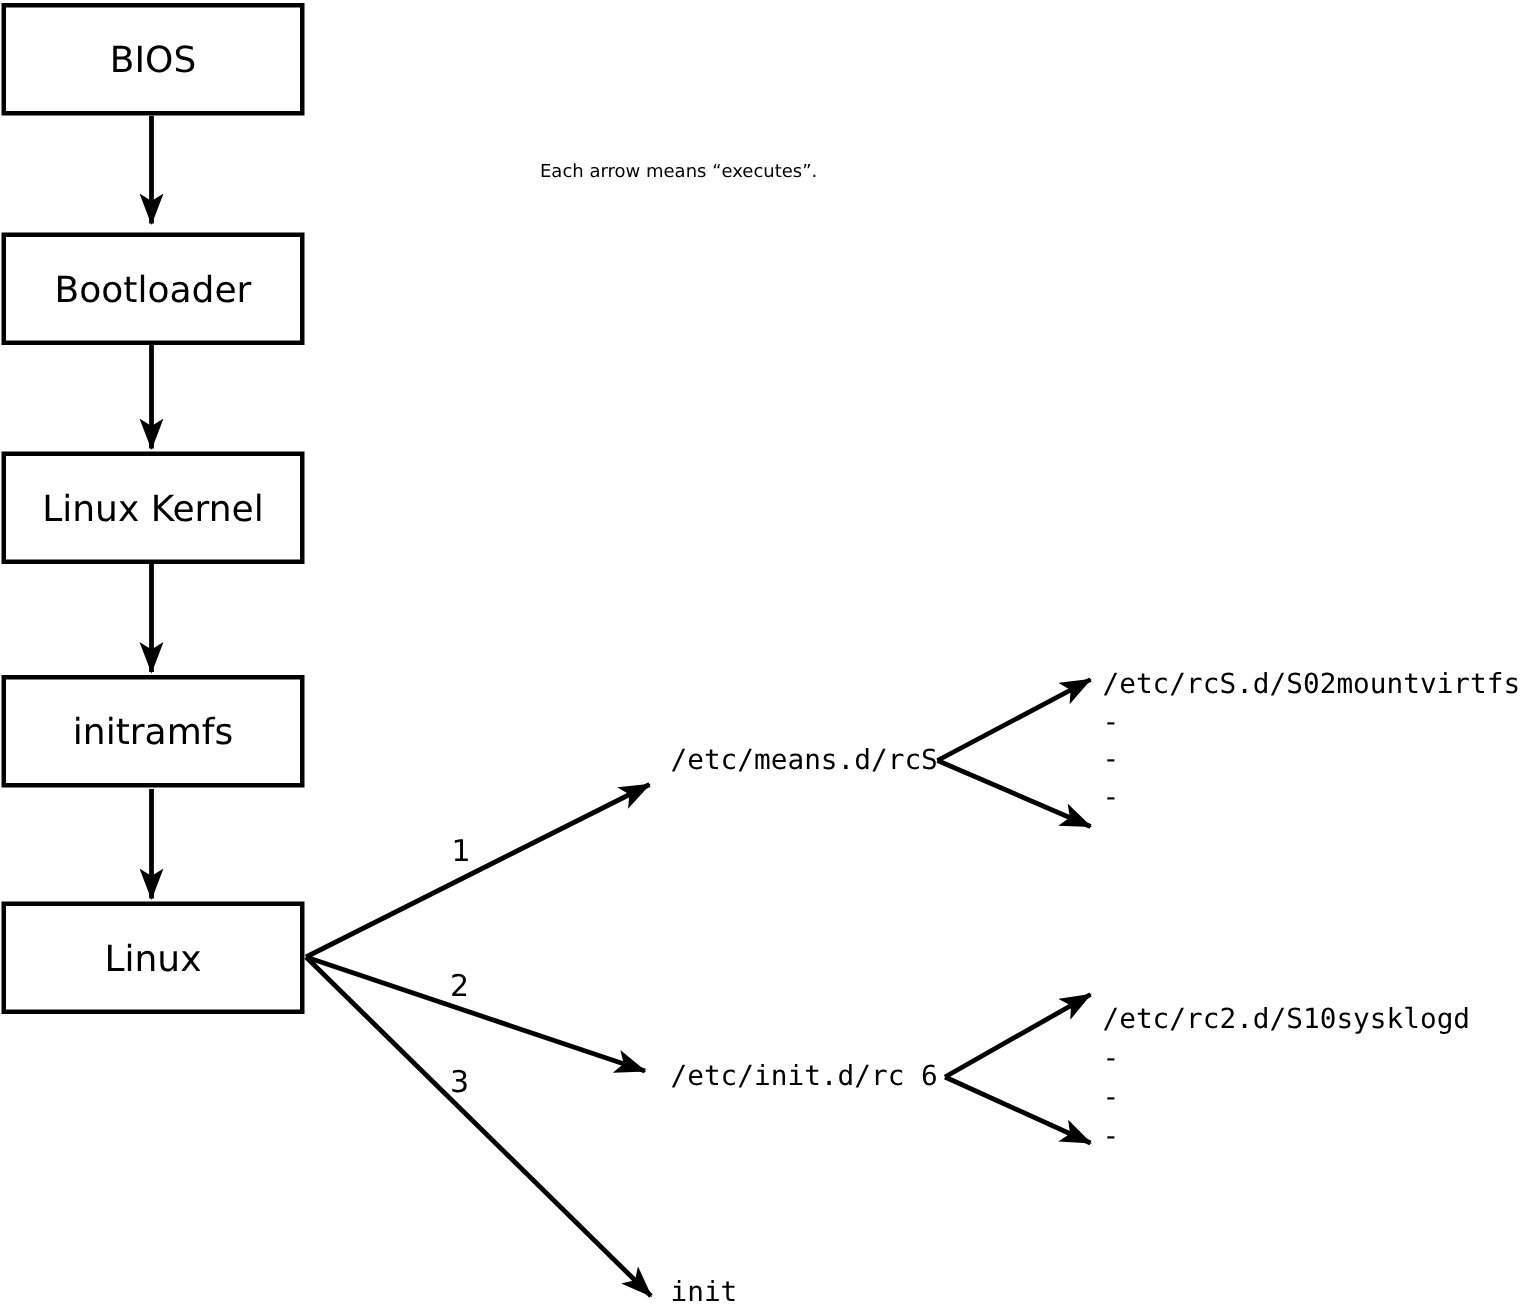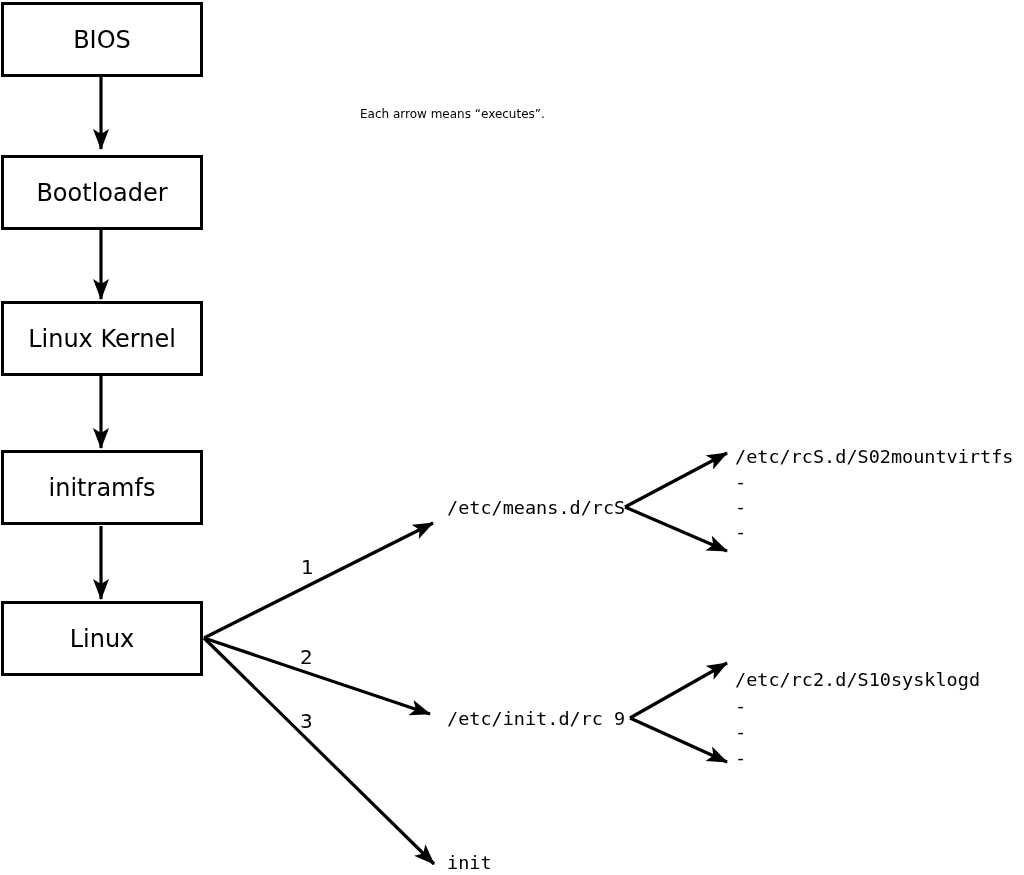--- a/index.html
+++ b/index.html
@@ -112,21 +112,21 @@
     <span>Linux</span>
   </div>
 
   <div class="annotation">Each arrow means “executes”.</div>
 
   <div class="branch-num" style="left:301px;top:557px;">1</div>
   <div class="branch-num" style="left:300px;top:647px;">2</div>
   <div class="branch-num" style="left:300px;top:711px;">3</div>
 
   <div class="mono target-label" style="left:447px;top:507px;">/etc/means.d/rcS</div>
-  <div class="mono target-label" style="left:447px;top:718px;">/etc/init.d/rc 9</div>
+  <div class="mono target-label" style="left:447px;top:718px;">/etc/init.d/rc 6</div>
   <div class="mono target-label" style="left:447px;top:862px;">init</div>
 
   <div class="child-col col-rcs" style="top:444px;">
     <div class="mono row">/etc/rcS.d/S02mountvirtfs</div>
     <div class="mono row">-</div>
     <div class="mono row">-</div>
     <div class="mono row">-</div>
   </div>
 
   <div class="child-col col-rc2" style="top:639px;margin-top:28px;">

